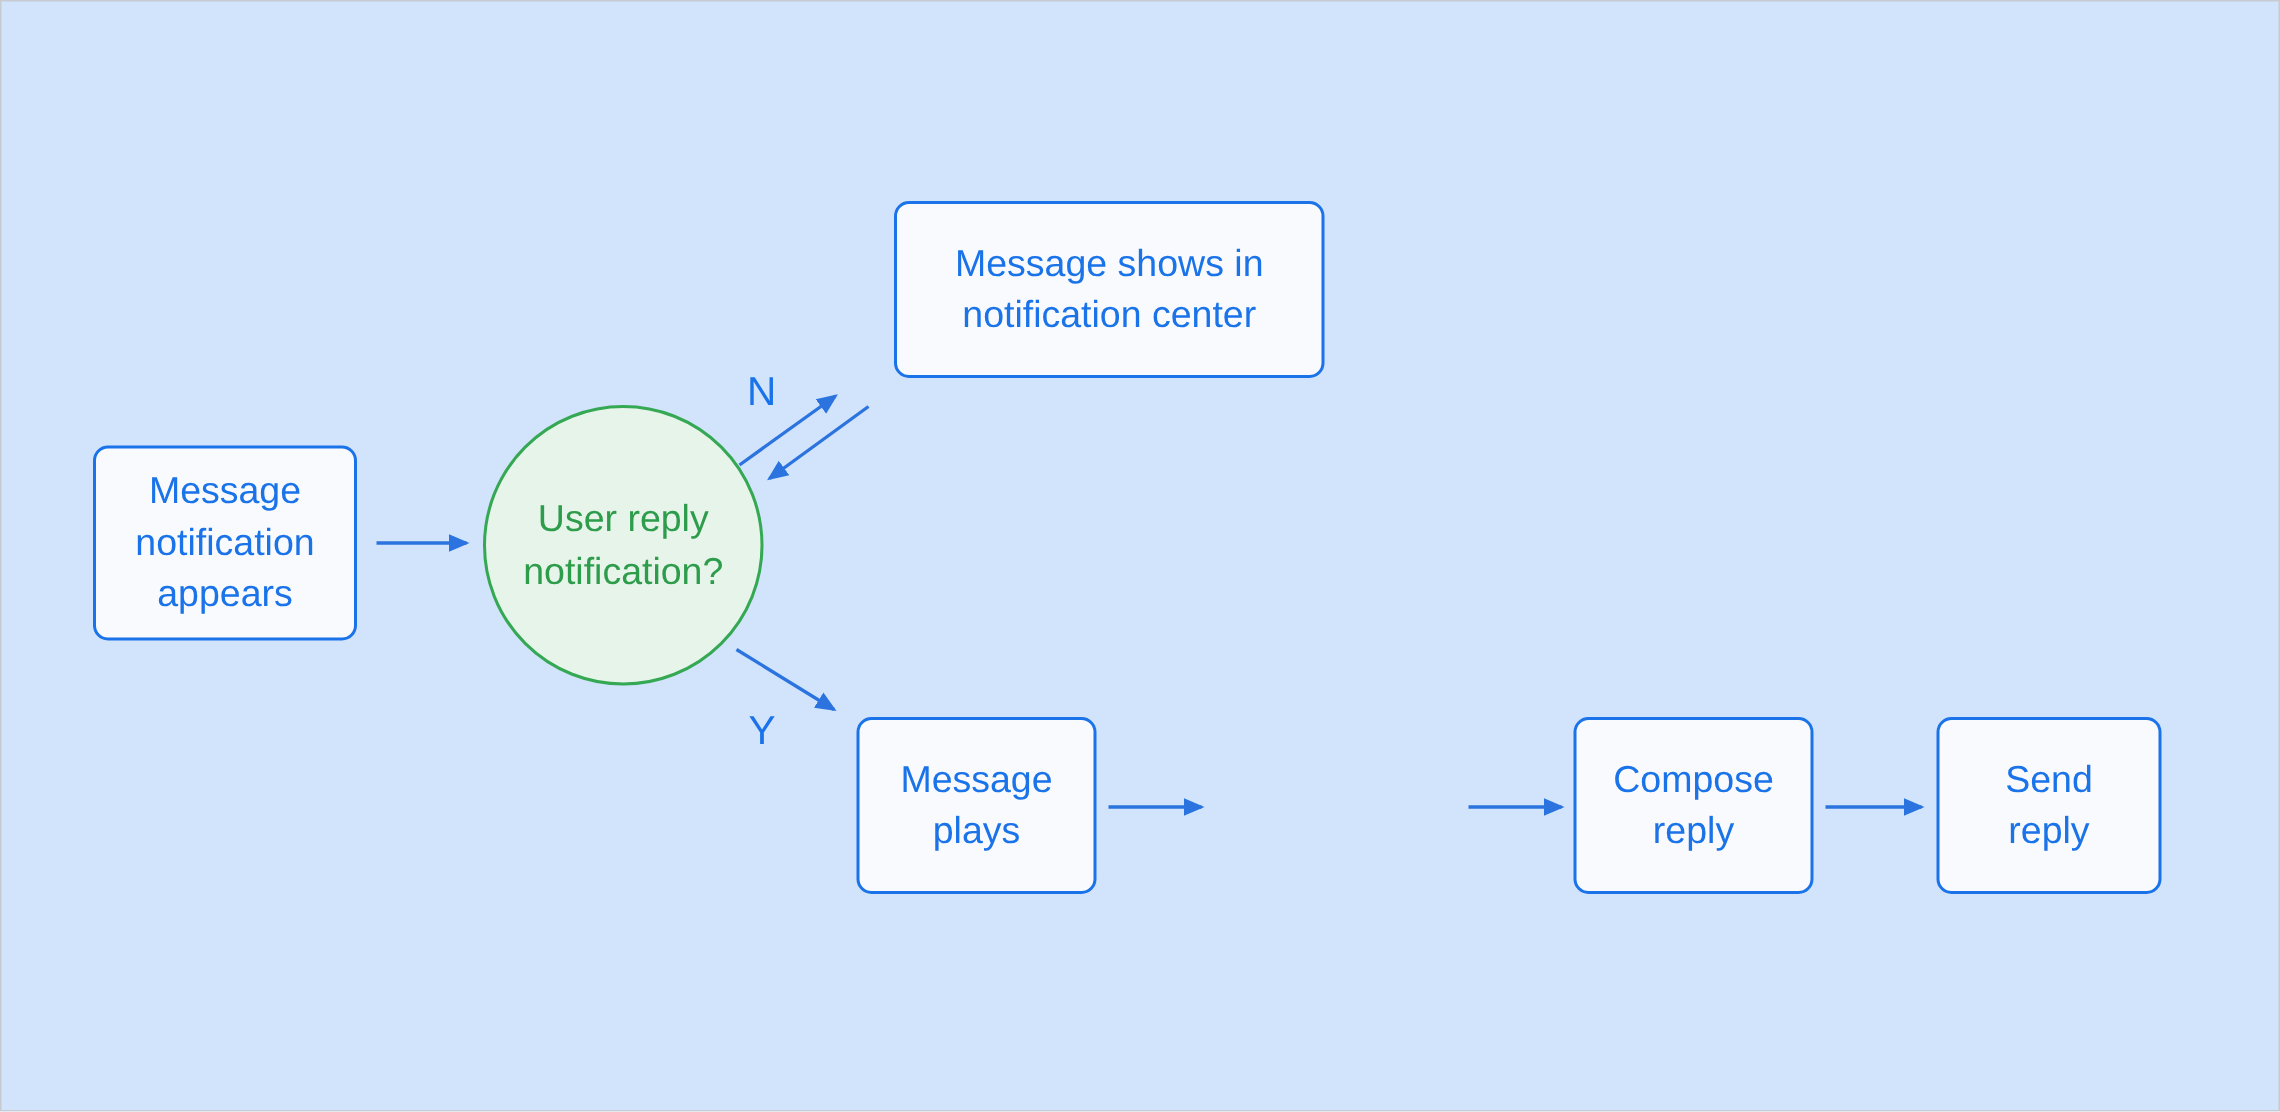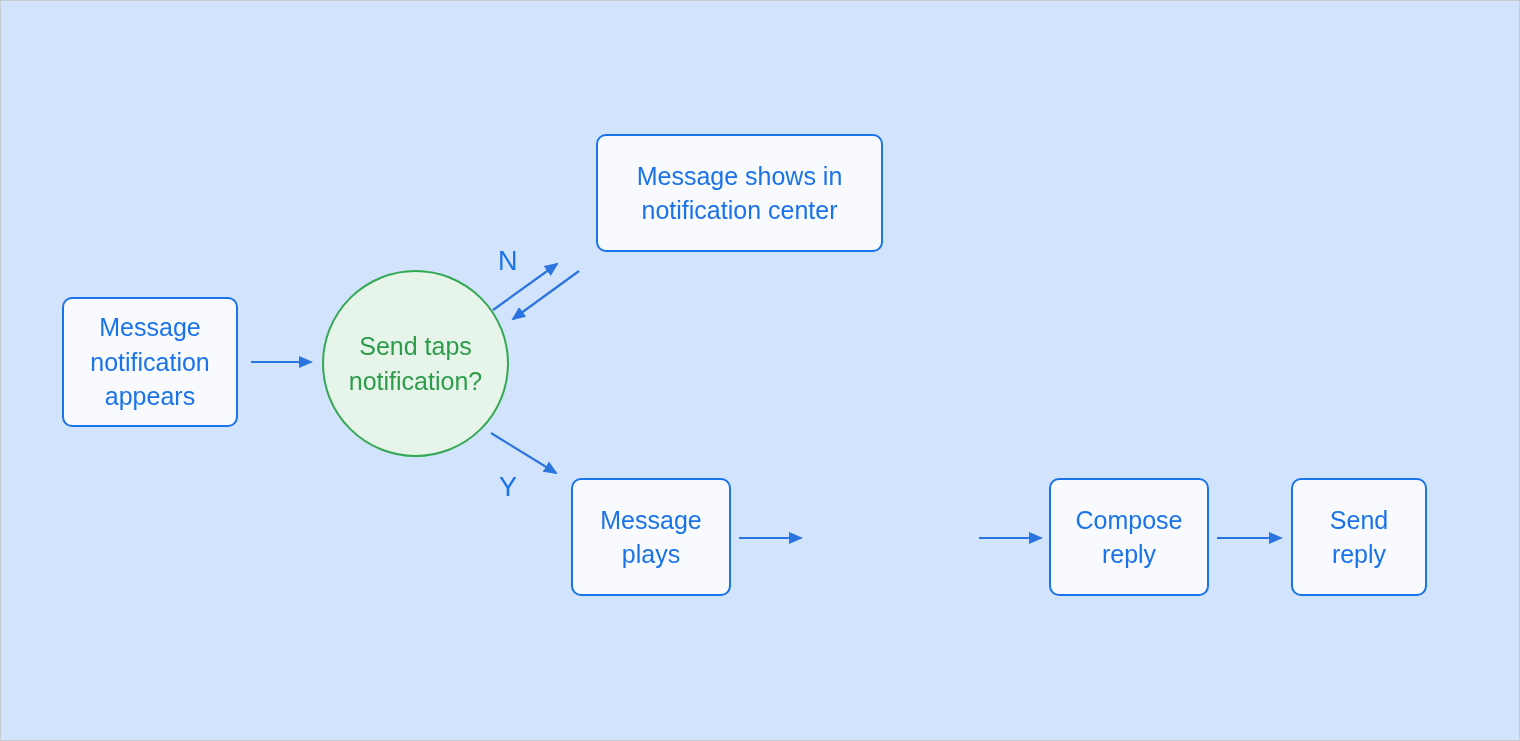--- a/index.html
+++ b/index.html
@@ -61,21 +61,21 @@
     font-size: 27px;
     line-height: 1;
   }
   
   .n-start            { left: 61px;   top: 296px; width: 176px; height: 130px; }
   .n-decision         { left: 321px;  top: 269px; width: 187px; height: 187px; }
   .n-notif-center     { left: 571px;  top: 133px; width: 287px; height: 118px; margin-left: 24px; }
   .n-message-plays    { left: 570px;  top: 477px; width: 160px; height: 118px; }
   .n-reply-prompt     { left: 810px;  top: 477px; width: 160px; height: 118px; }
   .n-compose-reply    { left: 1048px; top: 477px; width: 160px; height: 118px; }
-  .n-send-reply       { left: 1290px; top: 477px; width: 136px; height: 118px; }
+  .n-send-reply       { left: 1290px; top: 477px; width: 150px; height: 118px; }
   .l-no  { left: 497px; top: 247px; }
   .l-yes { left: 498px; top: 473px; }
 </style>
 </head>
 <body>
 
 <div class="canvas">
 
   <svg class="edges" xmlns="http://www.w3.org/2000/svg">
     <defs>
@@ -92,21 +92,21 @@
     <line class="edge" x1="1216" y1="537" x2="1280" y2="537" marker-end="url(#ah)"></line>
   </svg>
 
   <div class="node rect n-start">
     <span>Message
 notification
 appears</span>
   </div>
 
   <div class="node decision n-decision">
-    <span>Send taps
+    <span>User reply
 notification?</span>
   </div>
 
   <div class="node rect n-notif-center">
     <span>Message shows in
 notification center</span>
   </div>
 
   <div class="node rect n-message-plays">
     <span>Message

